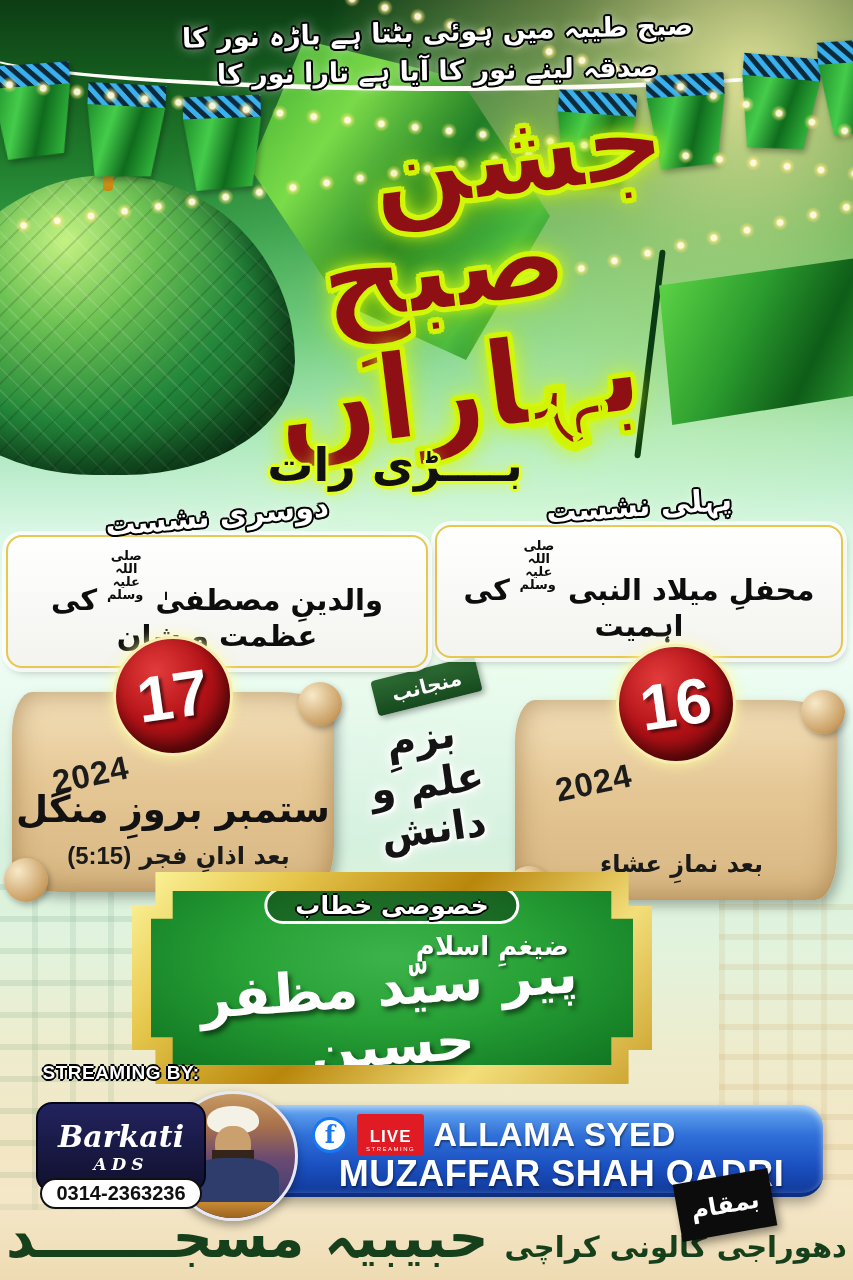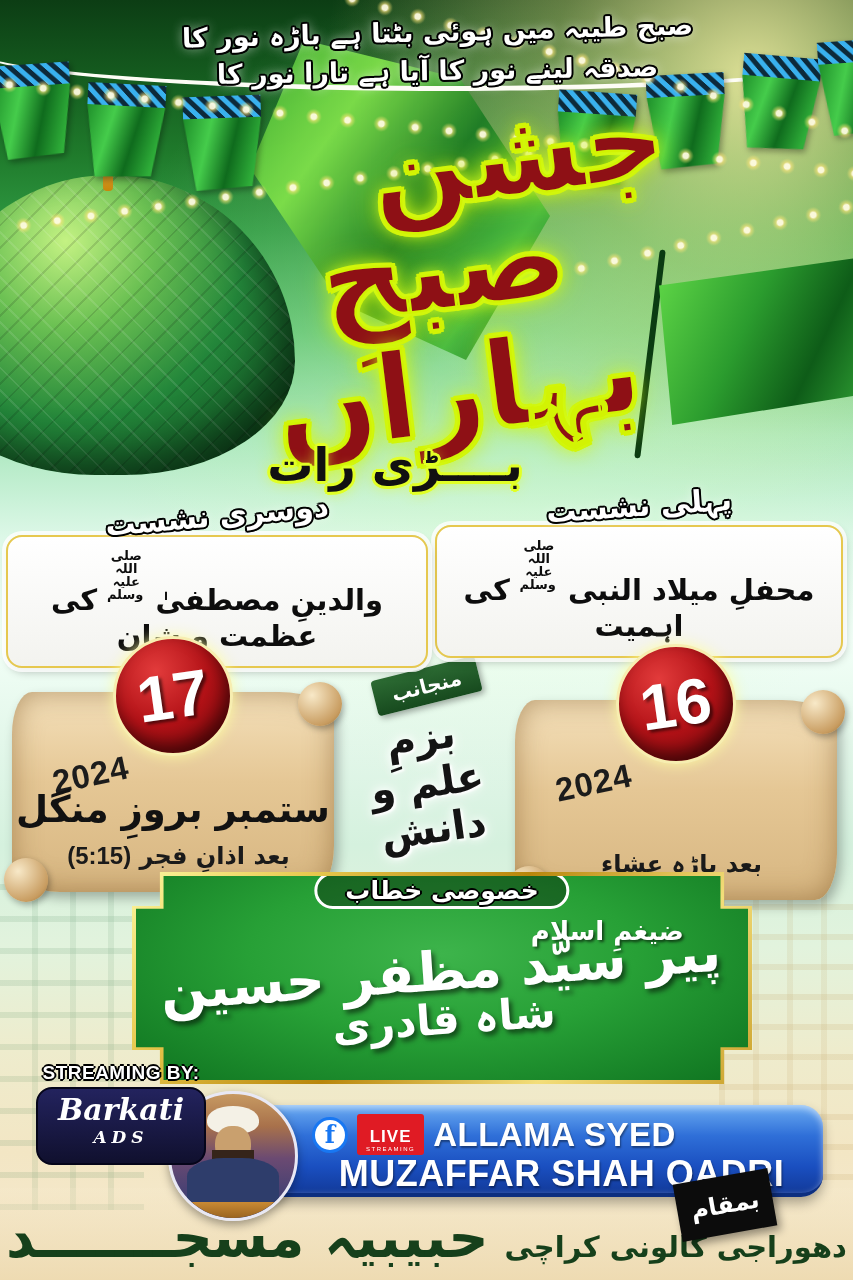--- a/index.html
+++ b/index.html
@@ -116,43 +116,43 @@
 
   
   .organizer{left:348px;top:668px;width:158px;z-index:5;text-align:center;}
   .organizer-badge{display:inline-block;background:linear-gradient(180deg,#2c6b33,#174a1e);color:#fff;
     font-size:20px;font-weight:bold;padding:6px 18px;border-radius:4px;transform:rotate(-14deg);
     box-shadow:2px 3px 6px rgba(0,0,0,.35);}
   .organizer-name{margin-top:10px;transform:rotate(-8deg);font-size:40px;font-weight:bold;color:#141414;line-height:1.15;
     text-shadow:0 0 8px #fff,0 0 16px #fff,2px 2px 2px rgba(255,255,255,.9);}
 
   
-  .speaker-banner{left:132px;top:872px;width:620px;height:212px;z-index:6;
-    padding:4px;box-sizing:border-box;border-radius:26px;
+  .speaker-banner{left:132px;top:872px;width:520px;height:212px;z-index:6;
+    padding:19px;box-sizing:border-box;border-radius:26px;
     background:linear-gradient(135deg,#fdf7a0 0%,#e7c84e 22%,#b8860b 48%,#f3de7a 74%,#caa02a 100%);
     box-shadow:0 5px 16px rgba(0,0,0,.35);
     clip-path:polygon(0 16%,4.5% 16%,4.5% 0,95.5% 0,95.5% 16%,100% 16%,100% 84%,95.5% 84%,95.5% 100%,4.5% 100%,4.5% 84%,0 84%);}
   .speaker-inner{position:relative;width:100%;height:100%;border-radius:16px;
     background:radial-gradient(ellipse at 50% 38%,#3db44b 0%,#27a036 45%,#0f7320 100%);
     clip-path:polygon(0 16%,4.5% 16%,4.5% 0,95.5% 0,95.5% 16%,100% 16%,100% 84%,95.5% 84%,95.5% 100%,4.5% 100%,4.5% 84%,0 84%);}
   .special-label{position:absolute;left:50%;top:-4px;transform:translateX(-50%);
     color:#fff;font-size:25px;font-weight:bold;padding:1px 28px;border:3px solid #fff;border-radius:30px;
     background:rgba(0,0,0,.35);white-space:nowrap;
     text-shadow:2px 0 0 #000,-2px 0 0 #000,0 2px 0 #000,0 -2px 0 #000,1px 1px 0 #000;}
   .speaker-prefix{position:absolute;right:64px;top:40px;color:#fff;font-size:26px;font-weight:bold;text-shadow:2px 2px 3px rgba(0,0,0,.6);}
   .speaker-name{position:absolute;left:0;right:0;top:66px;text-align:center;color:#fff;font-weight:bold;transform:rotate(-4deg);
     text-shadow:3px 4px 5px rgba(0,0,0,.55);}
   .speaker-n1{display:block;font-size:54px;line-height:1.1;}
   .speaker-n2{display:block;font-size:42px;line-height:1.1;margin-top:-4px;}
 
   
   .designer{left:28px;top:1062px;width:186px;z-index:7;text-align:center;font-family:"Liberation Sans",sans-serif;}
   .designer-label{color:#fff;font-weight:bold;font-size:19px;letter-spacing:.5px;
     text-shadow:2px 0 0 #000,-2px 0 0 #000,0 2px 0 #000,0 -2px 0 #000,1px 1px 0 #000;}
-  .designer-card{margin:3px 8px 0;background:linear-gradient(180deg,#23235e,#10102e);border:2px solid #05051a;border-radius:16px;padding:6px 8px 16px;}
+  .designer-card{margin:18px 8px 0;background:linear-gradient(180deg,#23235e,#10102e);border:2px solid #05051a;border-radius:16px;padding:18px 8px 16px;}
   .designer-name{font-family:"DejaVu Serif",serif;font-style:italic;font-weight:bold;color:#fff;font-size:30px;line-height:1;}
   .designer-sub{font-family:"DejaVu Serif",serif;font-style:italic;font-weight:bold;color:#fff;font-size:17px;letter-spacing:5px;margin-top:2px;}
   .designer-phone{position:relative;margin:-14px auto 0;width:150px;background:#fff;border:2px solid #101010;border-radius:18px;
     font-size:20px;font-weight:bold;color:#101010;padding:2px 4px;}
 
   
   .live-banner{left:248px;top:1105px;width:575px;height:92px;z-index:6;border-radius:22px;
     background:linear-gradient(180deg,#6aabf2 0%,#2f6fd8 35%,#1a4fc0 70%,#123a9a 100%);
     box-shadow:inset 0 3px 7px rgba(255,255,255,.55),0 6px 12px rgba(0,0,0,.3);border-bottom:4px solid #0d2f80;box-sizing:border-box;}
   .avatar{position:absolute;left:-80px;top:-14px;width:124px;height:124px;border-radius:50%;overflow:hidden;
@@ -273,21 +273,21 @@
   </div>
 
   <div class="abs scroll scroll-right">
     <div class="curl curl-tr"></div>
     <div class="curl curl-bl"></div>
     <div class="day-circle">
       <span class="day-number">16</span>
     </div>
     <div class="scroll-year">2024</div>
     <div class="scroll-time" dir="rtl">
-      <span>بعد باڑہِ عشاء</span>
+      <span>بعد نمازِ عشاء</span>
       <span class="time-num"></span>
     </div>
   </div>
 
   <div class="abs scroll scroll-left">
     <div class="curl curl-tr"></div>
     <div class="curl curl-bl"></div>
     <div class="day-circle">
       <span class="day-number">17</span>
     </div>
@@ -314,20 +314,21 @@
       </div>
     </div>
   </div>
 
   <div class="abs designer">
     <div class="designer-label">STREAMING BY:</div>
     <div class="designer-card">
       <div class="designer-name">Barkati</div>
       <div class="designer-sub">ADS</div>
     </div>
+    <div class="designer-phone">0314-2363236</div>
   </div>
 
   <div class="abs live-banner">
     <div class="avatar">
       <div class="av-turban"></div>
       <div class="av-face"></div>
       <div class="av-beard"></div>
       <div class="av-robe"></div>
       <div class="av-desk"></div>
     </div>

